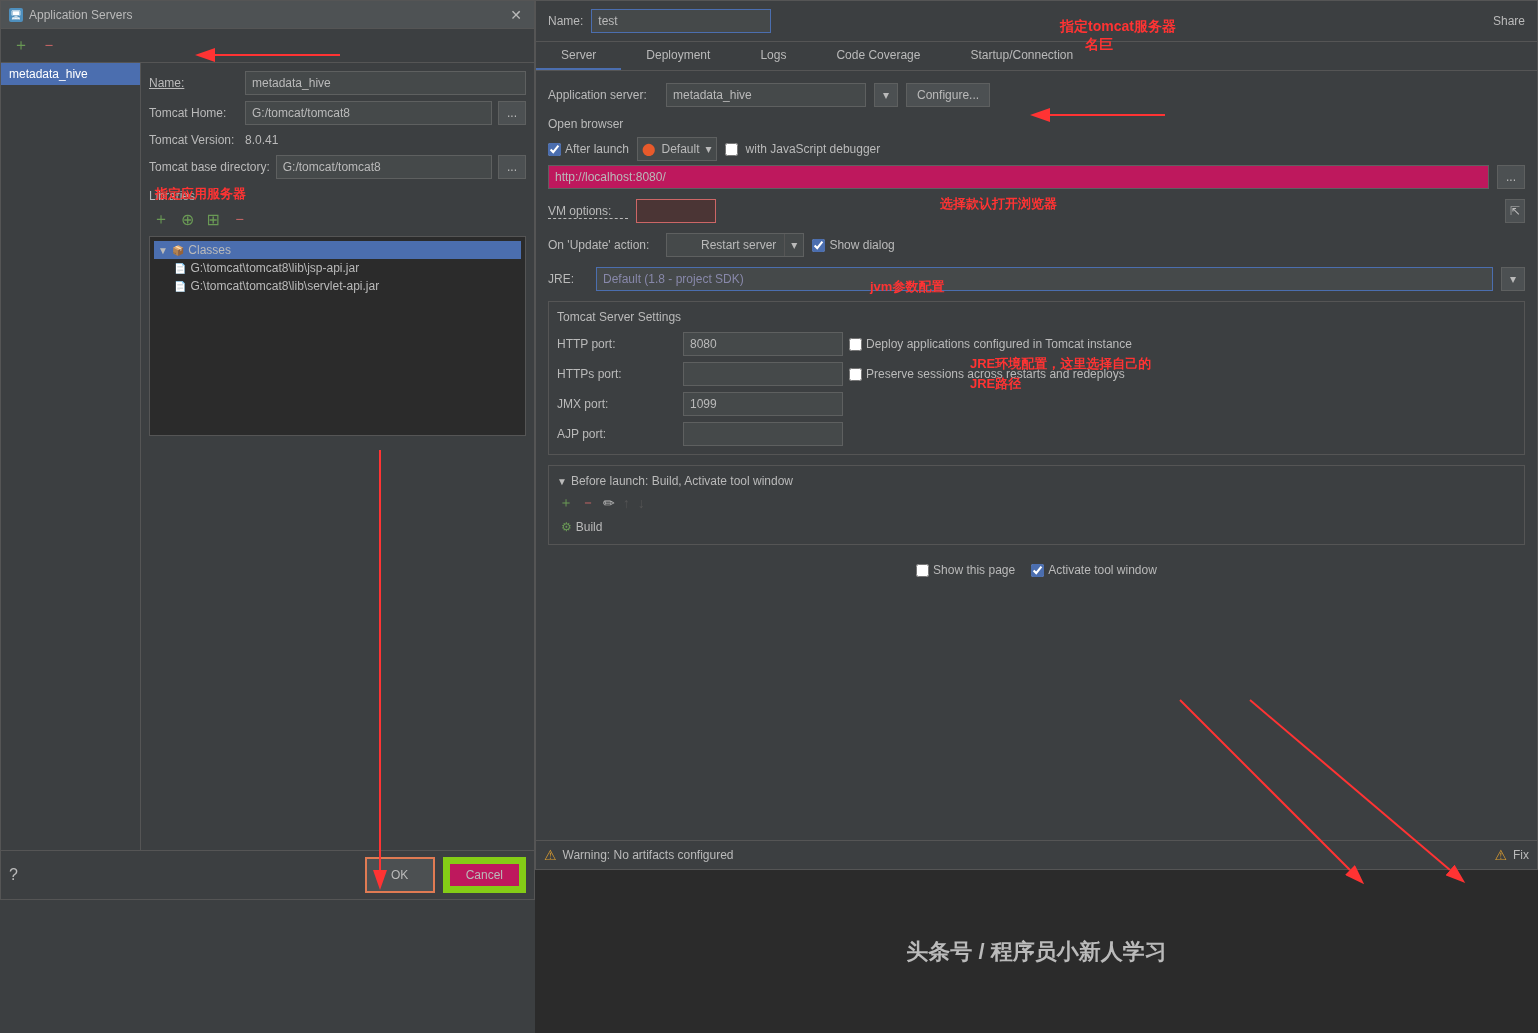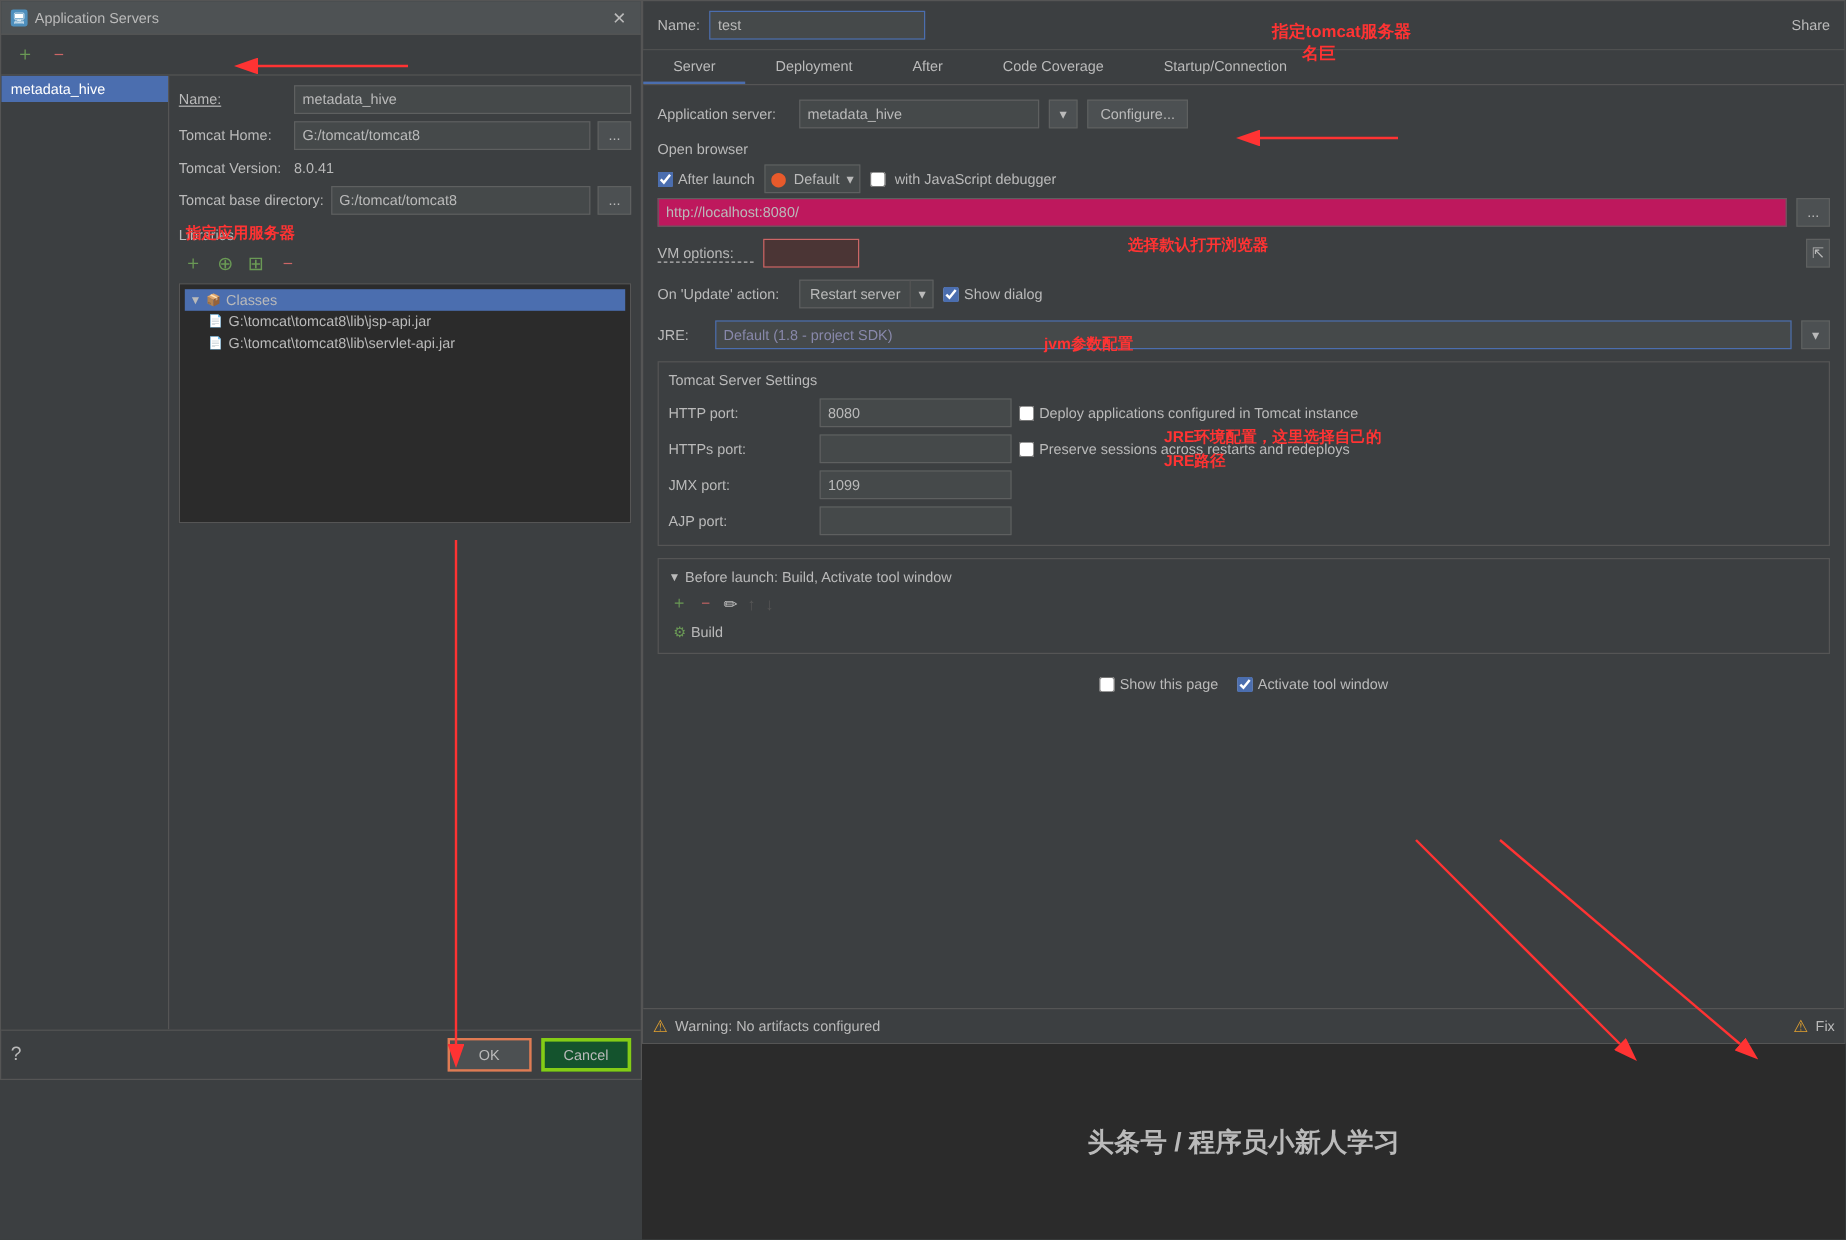--- a/index.html
+++ b/index.html
@@ -240,22 +240,22 @@
       font-size: 16px;
       background: none;
       border: none;
       cursor: pointer;
     }
 
     .dialog-btn {
       padding: 4px 16px;
       font-size: 12px;
       cursor: pointer;
-      border: 3px solid #84cc16;
-      background: #14532d;
+      border: 7px solid #84cc16;
+      background: #be185d;
       color: #bababa;
       min-width: 70px;
     }
 
     .dialog-btn.ok-btn {
       background: #4c5052;
       border: 2px solid #e07b53;
       color: #bababa;
     }
 
@@ -748,21 +748,21 @@
 
   <div class="right-header">
     <span class="name-label">Name:</span>
     <input class="name-input" type="text" value="test" style="">
     <span class="share-text">Share</span>
   </div>
 
   <div class="tabs-bar">
     <div class="tab active">Server</div>
     <div class="tab">Deployment</div>
-    <div class="tab">After</div>
+    <div class="tab">Logs</div>
     <div class="tab">Code Coverage</div>
     <div class="tab">Startup/Connection</div>
   </div>
 
   <div class="right-body">
 
     <div class="app-server-row">
       <span class="app-server-label">Application server:</span>
       <input class="app-server-input" type="text" value="metadata_hive" style="">
       <button class="dropdown-btn">▾</button>
@@ -791,21 +791,21 @@
     </div>
 
     <div class="vm-options-row">
       <span class="vm-label">VM options:</span>
       <input class="vm-input" type="text" value="" style="">
       <button class="vm-expand-btn">⇱</button>
     </div>
 
     <div class="update-row">
       <span class="update-label">On 'Update' action:</span>
-      <div style="display:flex;align-items:center;gap:0;background:#45494a;border:1px solid #5e6060;height:24px;">
+      <div style="display:flex;align-items:center;gap:0;background:#45494a;border:1px solid #5e6060;height:24px;padding-left:26px;">
         <span style="color:#bababa;font-size:12px;padding:0 8px;">Restart server</span>
         <span style="background:#555;width:1px;height:100%;"></span>
         <span style="color:#bababa;font-size:12px;padding:0 6px;">▾</span>
       </div>
       <label class="checkbox-label">
         <input type="checkbox" class="checkbox-input" checked="" style="">
         <span>Show dialog</span>
       </label>
     </div>
 

